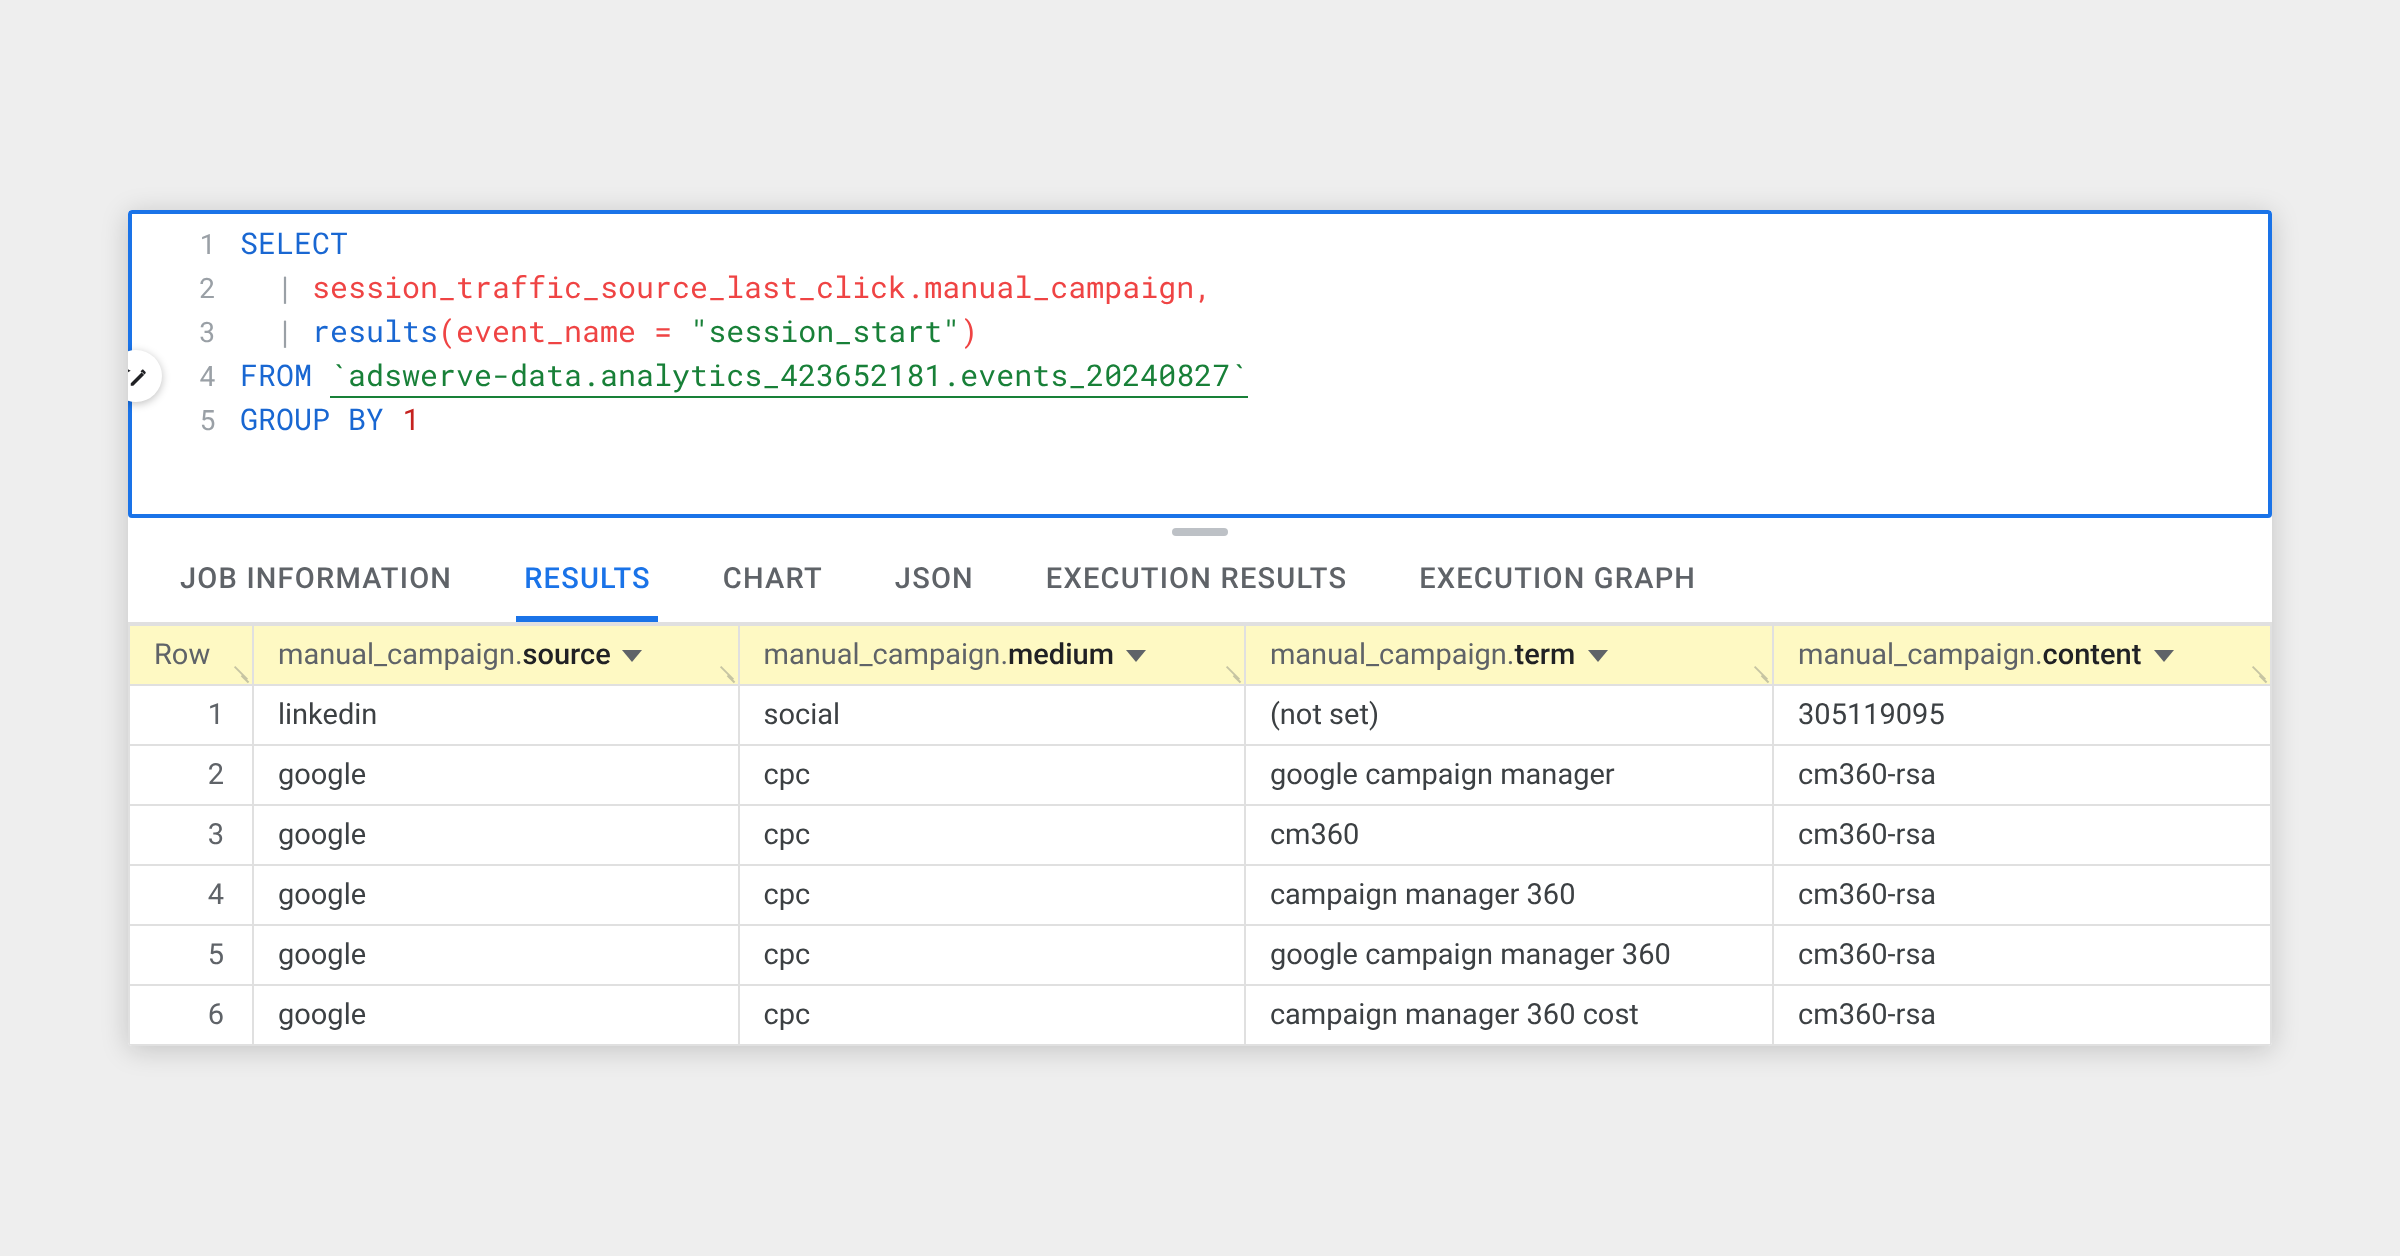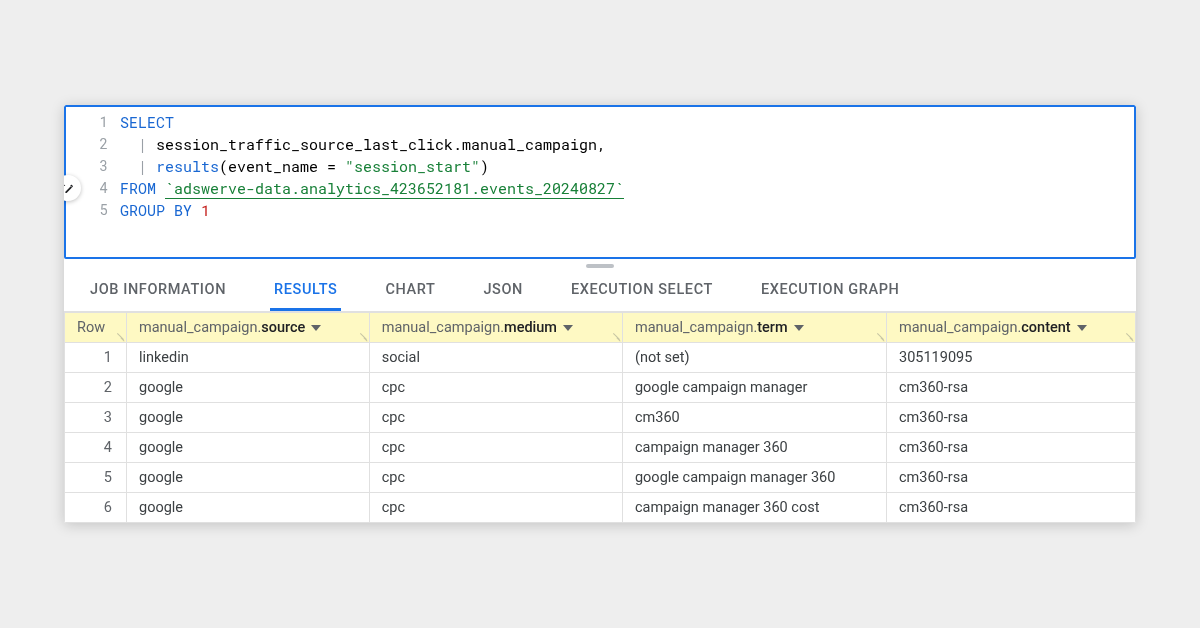--- a/index.html
+++ b/index.html
@@ -47,21 +47,21 @@
     position: relative;
   }
   .code {
     white-space: pre;
   }
   .kw { color: #1967d2; margin-top: 14px; }
   .fn { color: #1967d2; }
   .str { color: #188038; }
   .tbl { color: #188038; border-bottom: 1px solid #188038; }
   .num { color: #c5221f; }
-  .plain { color: #000000; text-align: right; }
+  .plain { color: #ef4444; text-align: right; }
   .bar { color: #9aa0a6; }
   .wand-badge {
     position: absolute;
     left: -11px;
     top: 50%;
     transform: translateY(-50%);
     width: 26px;
     height: 26px;
     border-radius: 50%;
     background: #fff;
@@ -87,21 +87,21 @@
   }
   
   .results-title {
     font-size: 22px;
     color:#202124;
     padding: 18px 12px 14px 22px;
     font-weight: 400;
   }
   .tabs {
     display:flex;
-    gap: 40px;
+    gap: 28px;
     padding: 0 22px;
     border-bottom:1px solid #e0e0e0;
   }
   .tab {
     font-size: 14.5px;
     letter-spacing: 0.6px;
     color:#5f6368;
     font-weight:500;
     padding: 8px 4px 10px 4px;
     border-bottom: 3px solid transparent;
@@ -204,21 +204,21 @@
   <div class="drag-bar">
     <div class="drag-handle"></div>
   </div>
 
 
   <div class="tabs" id="tabs">
       <div class="tab">JOB INFORMATION</div>
       <div class="tab active">RESULTS</div>
       <div class="tab">CHART</div>
       <div class="tab">JSON</div>
-      <div class="tab">EXECUTION SELECT</div>
+      <div class="tab">EXECUTION RESULTS</div>
       <div class="tab">EXECUTION GRAPH</div>
     </div>
 
   <table class="results">
     <thead>
       <tr id="header-row">
           <th class="rowcol">Row<span class="resize-grip"></span></th>
           <th><span class="col-prefix">manual_campaign.</span><span class="col-suffix">source</span><span class="sort-caret"><svg viewBox="0 0 10 10">
                 <path d="M0 2 L10 2 L5 8 Z" fill="#5f6368"></path>
               </svg></span><span class="resize-grip"></span></th>

